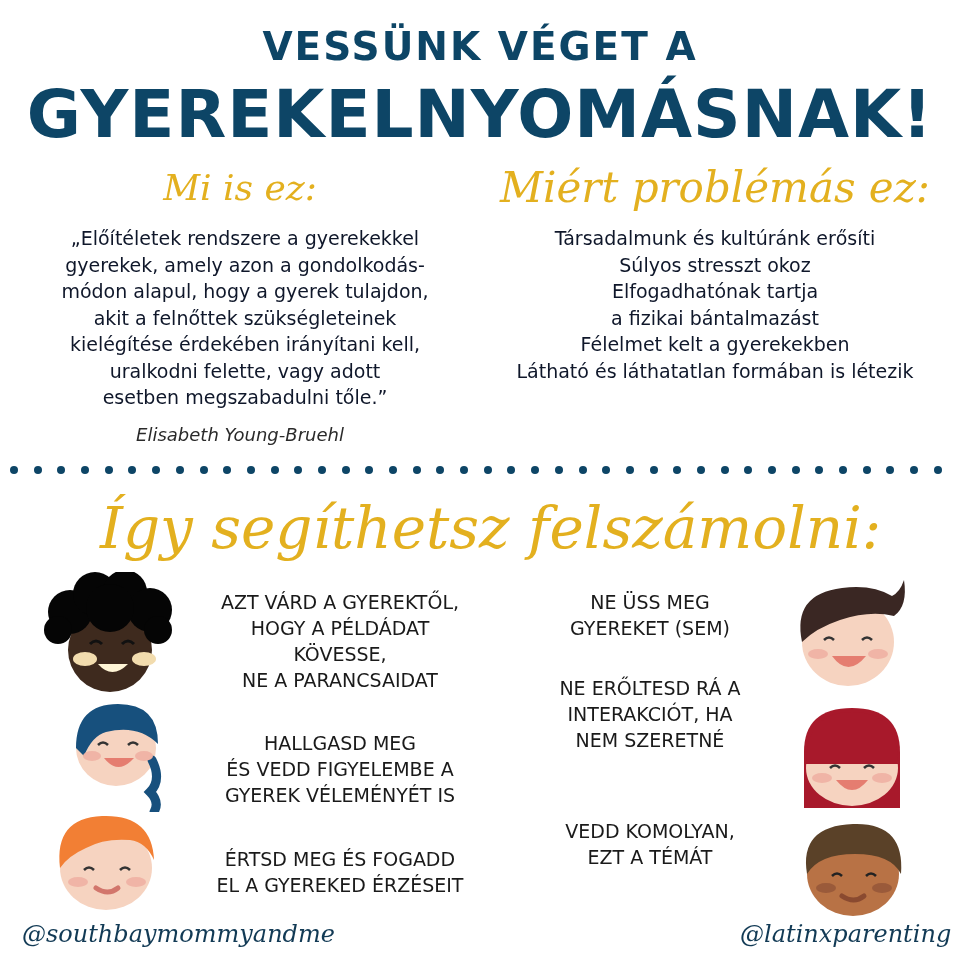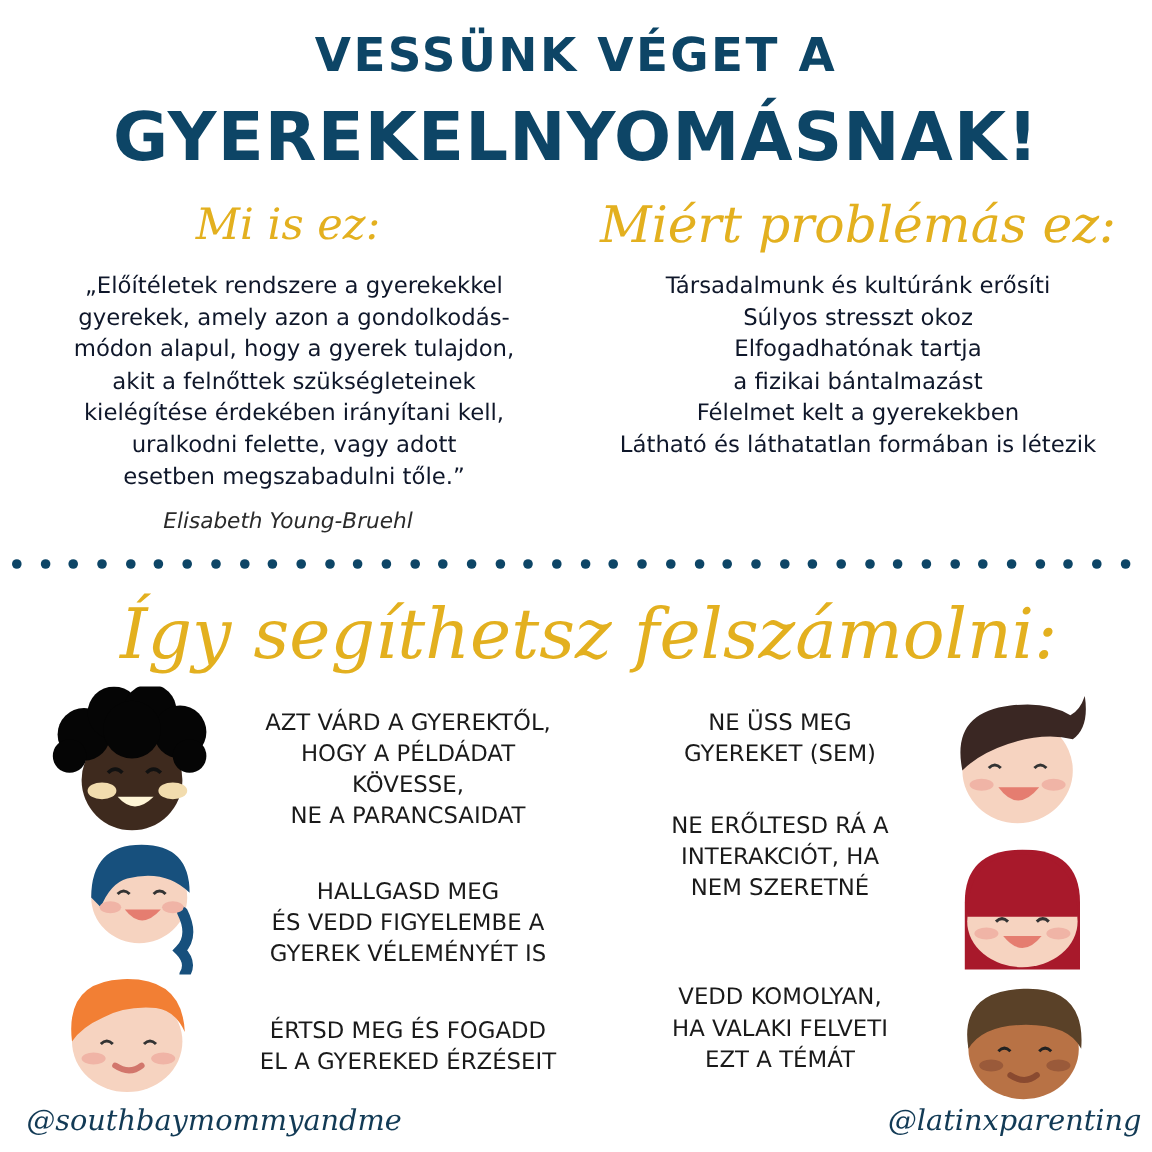--- a/index.html
+++ b/index.html
@@ -5,21 +5,21 @@
     * { margin: 0; padding: 0; box-sizing: border-box; }
     html, body { width: 960px; height: 960px; background: #ffffff; overflow: hidden; }
     body { position: relative; font-family: "Liberation Sans", "DejaVu Sans", sans-serif; color: #1a1a1a; }
 
     .title {
       position: absolute; left: 0; width: 960px; text-align: center;
       color: #0d4566; font-family: "DejaVu Sans", "Liberation Sans", sans-serif;
       font-weight: bold; letter-spacing: 2px;
     }
     .title-1 { top: 14px; font-size: 39px; line-height: 66px; }
-    .title-2 { top: 82px; font-size: 56px; line-height: 66px; letter-spacing: 1px; }
+    .title-2 { top: 82px; font-size: 66px; line-height: 66px; letter-spacing: 1px; }
 
     .script {
       position: absolute; color: #e3b01f; font-family: "DejaVu Serif", "Liberation Serif", serif;
       font-style: italic; text-align: center; white-space: nowrap;
     }
     .script-left { left: 120px; top: 160px; width: 240px; font-size: 36px; line-height: 56px; }
     .script-right { left: 480px; top: 160px; width: 470px; font-size: 42px; line-height: 56px; }
     .script-mid { left: 100px; top: 490px; width: 760px; font-size: 58px; line-height: 76px; }
 
     .col {
@@ -153,21 +153,20 @@
   <span class="line">NE ÜSS MEG</span>
   <span class="line">GYEREKET (SEM)</span>
 </div>
 <div class="tip tip-r2">
   <span class="line">NE ERŐLTESD RÁ A</span>
   <span class="line">INTERAKCIÓT, HA</span>
   <span class="line">NEM SZERETNÉ</span>
 </div>
 <div class="tip tip-r3">
   <span class="line">VEDD KOMOLYAN,</span>
-  <span class="line">HA VALAKI FELVETI</span>
   <span class="line">EZT A TÉMÁT</span>
 </div>
 
 <svg class="face" style="left:40px;top:572px" width="138" height="120" viewBox="0 0 138 120">
   <circle cx="70" cy="78" r="42" fill="#3e2a1e"></circle>
   <g fill="#050505">
     <circle cx="30" cy="40" r="22"></circle>
       <circle cx="55" cy="22" r="22"></circle>
       <circle cx="85" cy="20" r="22"></circle>
     <circle cx="110" cy="38" r="22"></circle>

